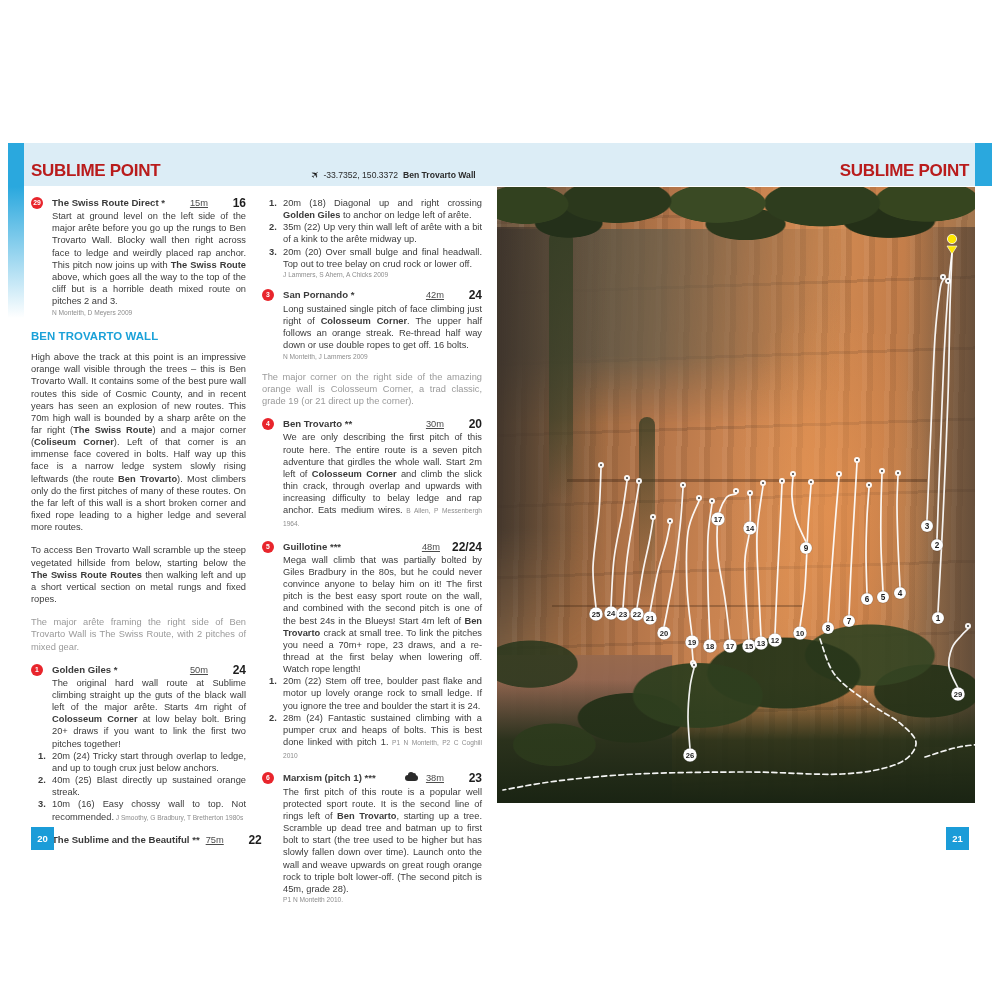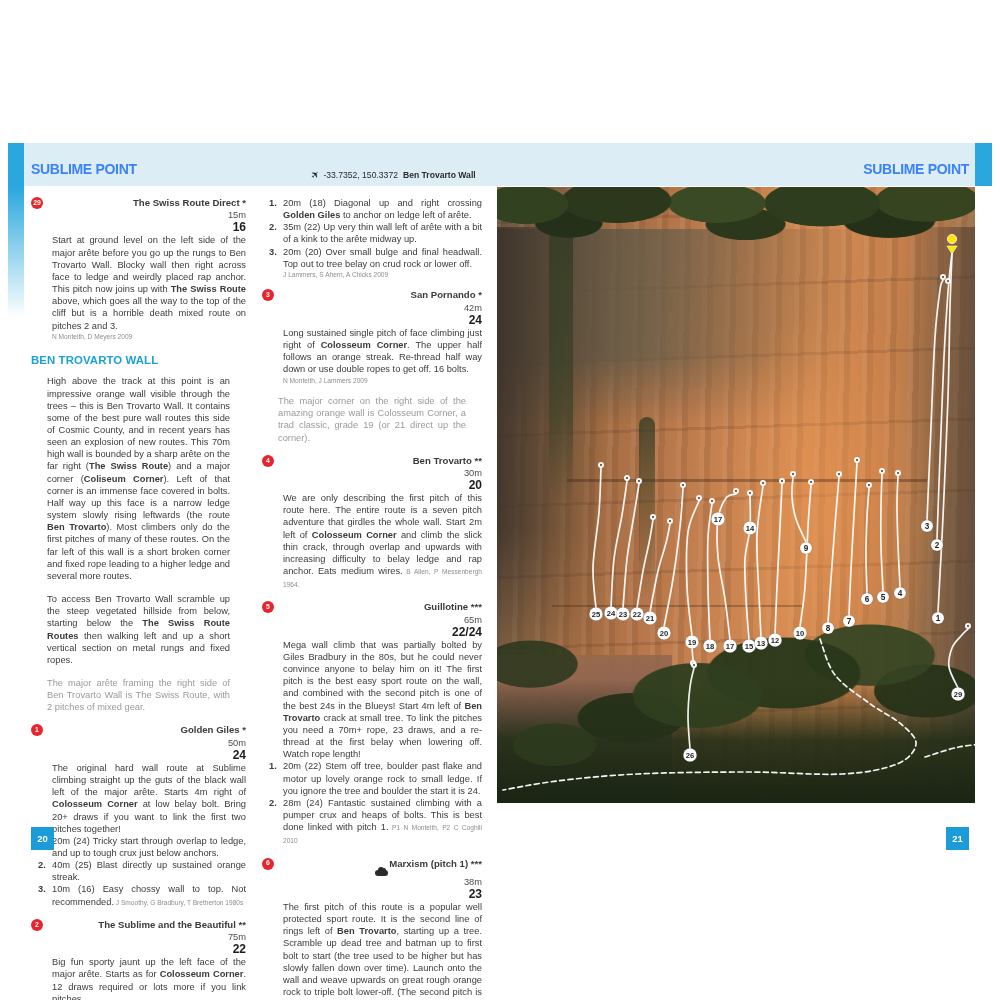--- a/index.html
+++ b/index.html
@@ -1,36 +1,36 @@
 <!DOCTYPE html>
 <html><head>
 <meta charset="utf-8">
 <style>
   html,body{margin:0;padding:0;}
   body{width:1000px;height:1000px;background:#fff;font-family:"Liberation Sans",sans-serif;position:relative;overflow:hidden;}
   .header-bar{position:absolute;left:8px;top:143px;width:984px;height:43px;background:#dcedf6;}
   .tab-left{position:absolute;left:8px;top:143px;width:16px;height:175px;background:linear-gradient(180deg,#2aa8de 0%,#2aa8de 25%,rgba(42,168,222,0) 100%);}
   .tab-right{position:absolute;left:975px;top:143px;width:17px;height:43px;background:#2aa8de;}
-  .title-left,.title-right{position:absolute;top:161px;font-size:14px;font-weight:bold;color:#3b82f6;letter-spacing:-0.3px;}
+  .title-left,.title-right{position:absolute;top:161px;font-size:17px;font-weight:bold;color:#b91c1c;letter-spacing:-0.3px;}
   .title-left{left:31px;}
   .title-right{right:31px;}
   .coords{position:absolute;left:311px;top:169px;font-size:8.6px;color:#2b2b2b;}
   .coords b{margin-left:5px;font-weight:bold;}
   .plane{display:inline-block;transform:rotate(-45deg);font-size:10px;margin-right:4px;color:#1d1d1d;}
   .col{position:absolute;top:197px;font-size:9.3px;line-height:12.15px;color:#3b3b3b;text-align:justify;}
   #col1{left:31px;width:215px;}
   #col2{left:262px;width:220px;}
   .section-heading{color:#1ba1d8;font-weight:bold;font-size:11.4px;margin:13px 0 9px;text-align:left;letter-spacing:0.1px;}
-  .para{margin:0 16px 11px;}
+  .para{margin:0 0 11px;}
   .para.light{color:#9a9a9a;}
   .route{position:relative;padding-left:21px;margin:0 0 10px;}
   .route-num{position:absolute;left:0;top:0;width:12px;height:12px;border-radius:50%;background:#e8252c;color:#fff;font-size:6.8px;font-weight:bold;display:flex;align-items:center;justify-content:center;}
-  .route-head{display:flex;align-items:flex-end;margin-bottom:1px;flex-direction:column;}
+  .route-head{display:flex;align-items:flex-start;margin-bottom:1px;}
   .route-name{font-weight:bold;font-size:9.6px;flex:1;text-align:left;white-space:nowrap;}
-  .route-len{color:#4c4c4c;margin-left:6px;}
+  .route-len{color:#4c4c4c;margin-left:6px;text-decoration:underline;}
   .route-grade{font-weight:bold;font-size:12px;margin-left:12px;min-width:26px;text-align:right;color:#1d1d1d;}
   .cloud-shape{position:relative;width:13px;height:6px;background:#2b2b2b;border-radius:4px;display:inline-block;margin-right:2px;align-self:center;}
   .cloud-shape::before{content:"";position:absolute;left:3px;top:-3px;width:6px;height:6px;background:#2b2b2b;border-radius:50%;}
   .cloud-shape::after{content:"";position:absolute;left:7px;top:-2px;width:4px;height:4px;background:#2b2b2b;border-radius:50%;}
   .pitch{display:flex;margin-left:-14px;}
   .pitch-num{font-weight:bold;width:14px;flex:none;text-align:left;}
   .pitch-text{flex:1;text-align:justify;}
   .credit{font-size:6.6px;color:#8d8d8d;margin-top:1.5px;text-align:left;line-height:8px;}
   .inline-credit{font-size:6.6px;color:#8d8d8d;}
   .pagebox{position:absolute;width:23px;height:23px;background:#1b9cd8;color:#fff;font-weight:bold;font-size:9.5px;display:flex;align-items:center;justify-content:center;}
@@ -121,21 +121,20 @@
         <span class="pitch-text">10m (16) Easy chossy wall to top. Not recommended.<span class="inline-credit"> J Smoothy, G Bradbury, T Bretherton 1980s</span></span>
       </div>
     </div>
     <div class="route">
       <span class="route-num">2</span>
       <div class="route-head">
         <span class="route-name">The Sublime and the Beautiful **</span>
         <span class="route-len">75m</span>
         <span class="route-grade">22</span>
       </div>
-      <div class="route-desc">Big fun sporty jaunt up the left face of the major arête. Starts as for <b>Colosseum Corner</b>. 12 draws required or lots more if you link pitches.</div>
     </div>
   </div>
 <div class="col" id="col2">
     <div class="route">
       <div class="pitch">
         <span class="pitch-num">1.</span>
         <span class="pitch-text">20m (18) Diagonal up and right crossing <b>Golden Giles</b> to anchor on ledge left of arête.</span>
       </div>
       <div class="pitch">
         <span class="pitch-num">2.</span>
@@ -164,21 +163,21 @@
         <span class="route-name">Ben Trovarto **</span>
         <span class="route-len">30m</span>
         <span class="route-grade">20</span>
       </div>
       <div class="route-desc">We are only describing the first pitch of this route here. The entire route is a seven pitch adventure that girdles the whole wall. Start 2m left of <b>Colosseum Corner</b> and climb the slick thin crack, through overlap and upwards with increasing difficulty to belay ledge and rap anchor. Eats medium wires.<span class="inline-credit"> B Allen, P Messenbergh 1964.</span></div>
     </div>
     <div class="route">
       <span class="route-num">5</span>
       <div class="route-head">
         <span class="route-name">Guillotine ***</span>
-        <span class="route-len">65m</span>
+        <span class="route-len">48m</span>
         <span class="route-grade">22/24</span>
       </div>
       <div class="route-desc">Mega wall climb that was partially bolted by Giles Bradbury in the 80s, but he could never convince anyone to belay him on it! The first pitch is the best easy sport route on the wall, and combined with the second pitch is one of the best 24s in the Blueys! Start 4m left of <b>Ben Trovarto</b> crack at small tree. To link the pitches you need a 70m+ rope, 23 draws, and a re-thread at the first belay when lowering off. Watch rope length!</div>
       <div class="pitch">
         <span class="pitch-num">1.</span>
         <span class="pitch-text">20m (22) Stem off tree, boulder past flake and motor up lovely orange rock to small ledge. If you ignore the tree and boulder the start it is 24.</span>
       </div>
       <div class="pitch">
         <span class="pitch-num">2.</span>
         <span class="pitch-text">28m (24) Fantastic sustained climbing with a pumper crux and heaps of bolts. This is best done linked with pitch 1.<span class="inline-credit"> P1 N Monteith, P2 C Coghill 2010</span></span>

